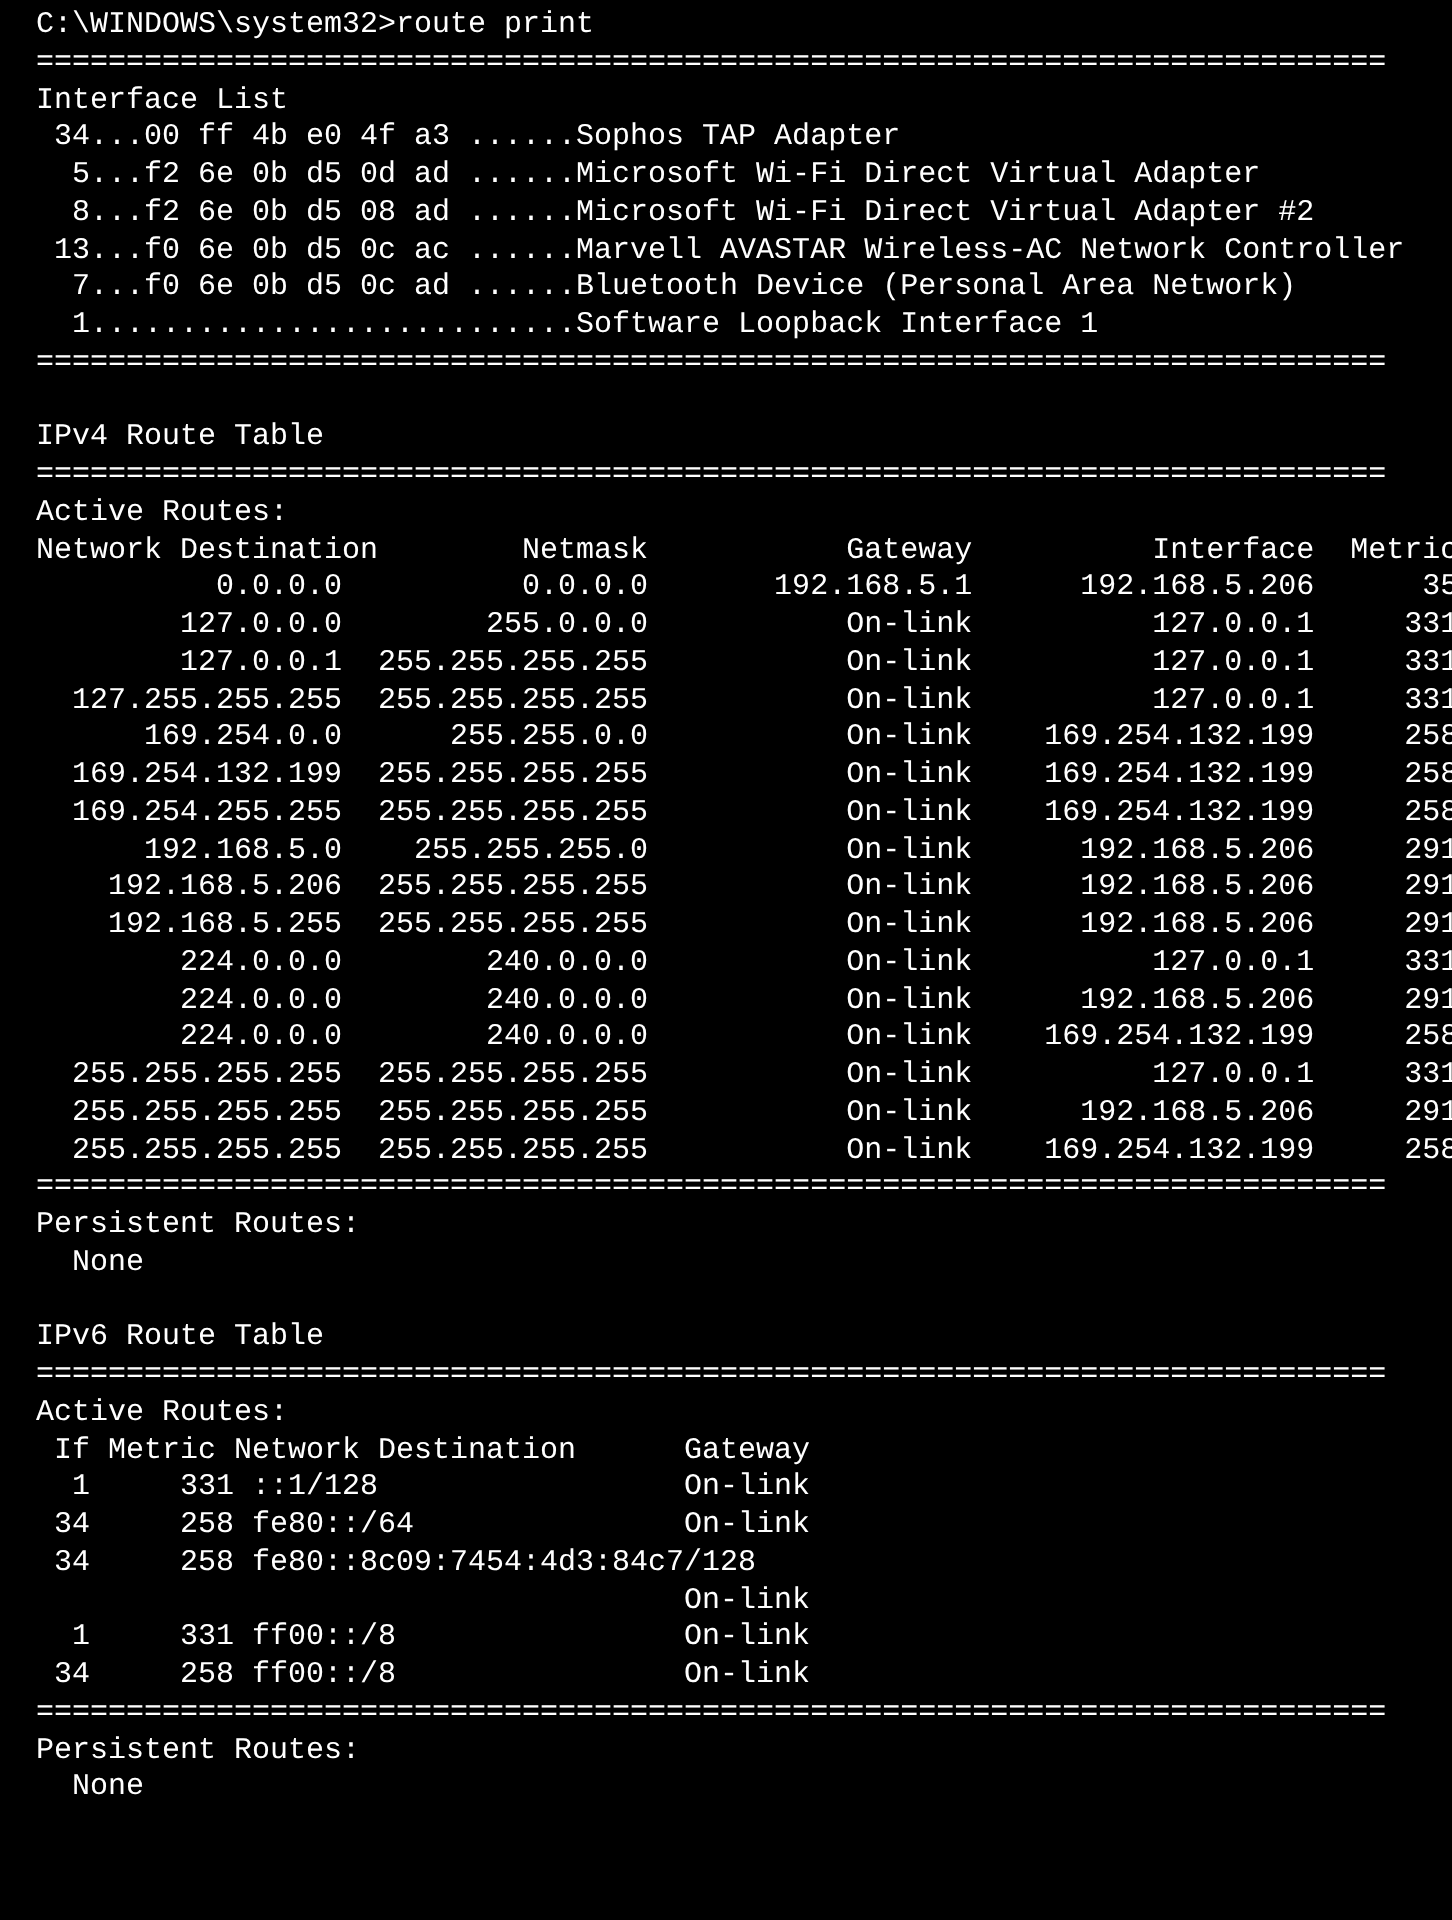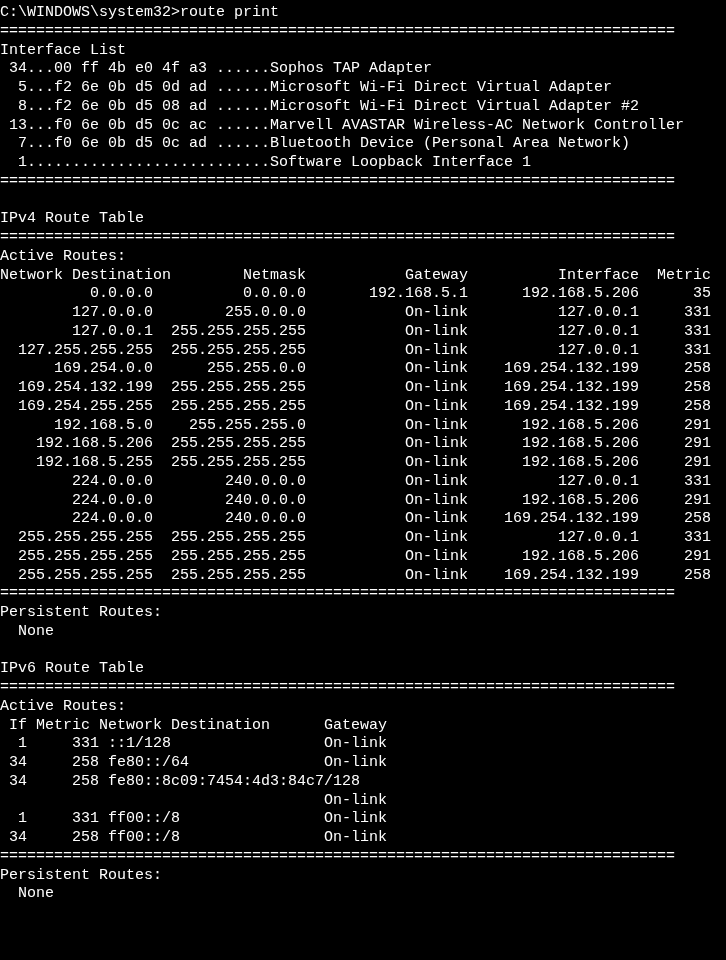--- a/index.html
+++ b/index.html
@@ -7,21 +7,21 @@
     padding: 0;
     background: #000000;
     color: #ffffff;
     font-family: "Consolas", "Courier New", monospace;
     font-size: 15px;
     line-height: 1.25;
     width: 726px;
   }
   pre {
     margin: 0;
-    padding: 4px 0;
+    padding: 4px 18px;
     white-space: pre;
     font-family: inherit;
     font-size: inherit;
     line-height: inherit;
   }
 </style>
 </head>
 <body>
 
 <pre id="terminal">C:\WINDOWS\system32&gt;route print

